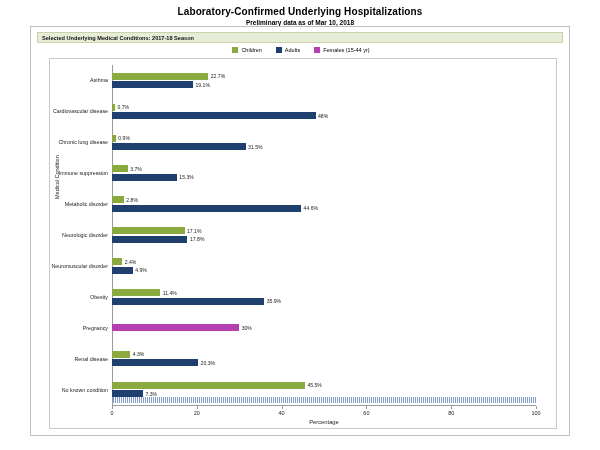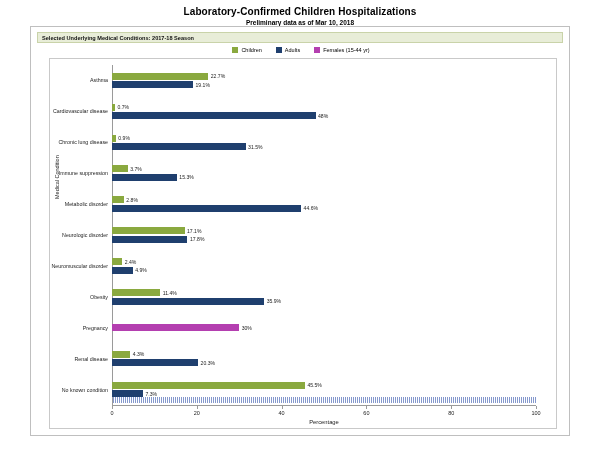--- a/index.html
+++ b/index.html
@@ -190,21 +190,21 @@
     );
     opacity: 0.85;
   }
 </style>
 </head>
 <body>
 
 <div id="page">
 
   <div class="title-block">
-    <div class="main-title">Laboratory-Confirmed Children Hospitalizations</div>
+    <div class="main-title">Laboratory-Confirmed Underlying Hospitalizations</div>
     <div class="sub-title">Preliminary data as of Mar 10, 2018</div>
   </div>
 
   <div class="outer-frame">
 
     <div class="banner">
       <div class="banner-text">Selected Underlying Medical Conditions: 2017-18 Season</div>
     </div>
 
     <div class="legend" id="legend">

